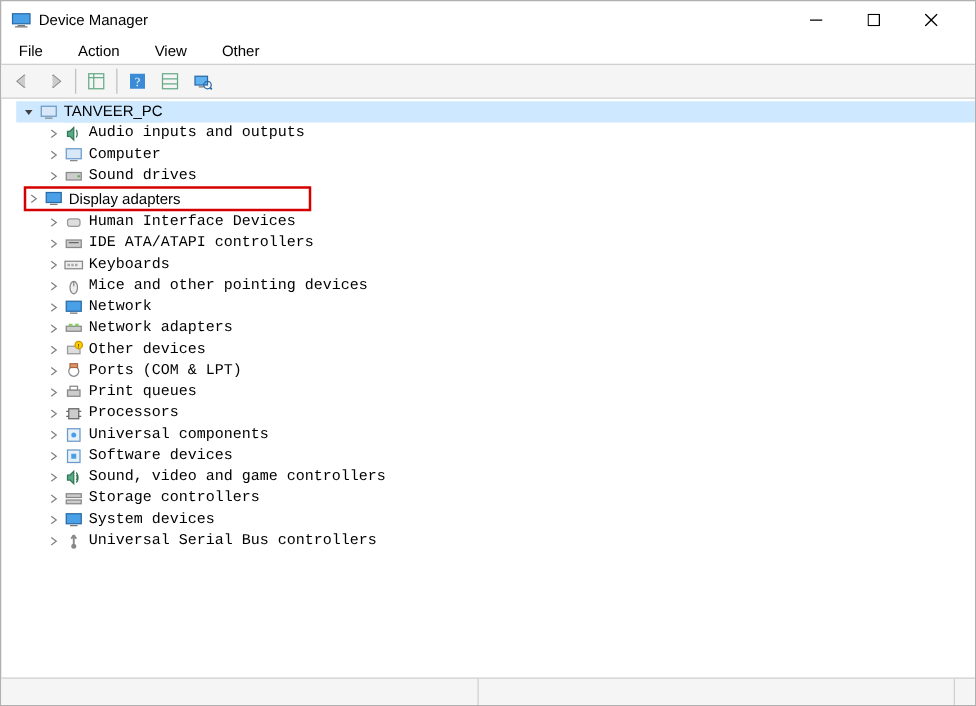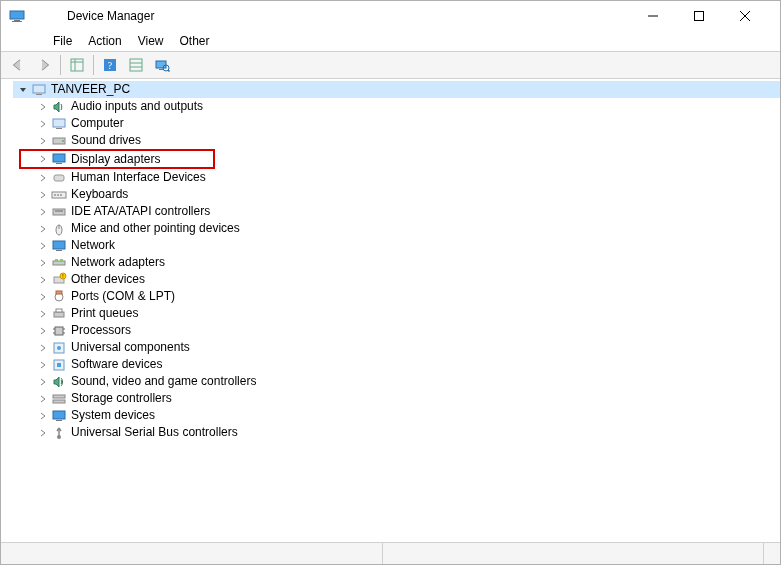--- a/index.html
+++ b/index.html
@@ -1,36 +1,36 @@
 <!DOCTYPE html>
 <html><head>
 <meta charset="utf-8">
 <style>
   * { box-sizing: border-box; }
   html, body { margin: 0; padding: 0; font-family: "Segoe UI", Tahoma, sans-serif; font-size: 12px; color: #000; background: #fff; }
   .window { width: 781px; height: 565px; border: 1px solid #b0b0b0; display: flex; flex-direction: column; background: #fff; }
-  .titlebar { display: flex; align-items: center; height: 30px; padding: 0 12px 0 8px; gap: 36px; }
+  .titlebar { display: flex; align-items: center; height: 30px; padding: 0 12px 0 8px; }
   .titlebar-icon { width: 16px; height: 16px; margin-right: 6px; }
   .titlebar-title { flex: 1; font-size: 12px; }
   .win-controls { display: flex; }
   .win-btn { width: 46px; height: 30px; display: flex; align-items: center; justify-content: center; cursor: default; }
   .win-btn svg { display: block; }
-  .menubar { display: flex; padding: 2px 6px 2px 6px; gap: 0; height: 20px; align-items: center; margin-left: 38px; }
+  .menubar { display: flex; padding: 2px 6px 2px 6px; gap: 12px; height: 20px; align-items: center; }
   .menu-item { padding: 2px 8px; cursor: default; }
   .toolbar { display: flex; align-items: center; border-top: 1px solid #d0d0d0; border-bottom: 1px solid #d0d0d0; height: 28px; padding: 0 4px; gap: 0; background: #f5f5f5; }
   .tb-btn { width: 24px; height: 24px; display: flex; align-items: center; justify-content: center; margin: 0 1px; }
   .tb-sep { width: 1px; height: 20px; background: #c0c0c0; margin: 0 3px; }
   .tree-area { flex: 1; overflow: auto; padding: 2px 0 0 0; }
   .tree-row { display: flex; align-items: center; height: 17px; line-height: 17px; white-space: nowrap; margin-left: 12px; }
   .chevron { width: 12px; height: 12px; display: inline-flex; align-items: center; justify-content: center; margin: 0 2px 0 0; }
   .node-icon { width: 16px; height: 16px; margin-right: 4px; display: inline-flex; align-items: center; justify-content: center; }
   .root-row { padding-left: 4px; background: #cde8ff; }
   .root-row .label { background: #cde8ff; }
-  .child-row { padding-left: 24px; }
-  .highlight-box { border: 2px solid #d40000; margin-left: 18px; width: 196px; padding-left: 16px; display: flex; align-items: center; height: 20px; }
+  .child-row { padding-left: 24px; font-family: Liberation Mono, monospace; }
+  .highlight-box { border: 2px solid #d40000; margin-left: 18px; width: 230px; padding-left: 0; display: flex; align-items: center; height: 20px; }
   .highlight-box .chevron { margin-left: 0; }
   .statusbar { display: flex; border-top: 1px solid #d0d0d0; height: 22px; background: #f5f5f5; }
   .status-cell { flex: 1; border-right: 1px solid #d0d0d0; }
   .status-cell:last-child { border-right: none; flex: 0 0 16px; }
 </style>
 </head>
 <body>
 
 <div class="window">
 
@@ -201,41 +201,41 @@
           <span class="label">Human Interface Devices</span>
         </div>
         <div class="tree-row child-row">
           <span class="chevron">
             <svg width="10" height="10" viewBox="0 0 10 10">
               <path d="M3 2 L7 5 L3 8" fill="none" stroke="#808080" stroke-width="1"></path>
             </svg>
           </span>
           <span class="node-icon">
             <svg width="16" height="16" viewBox="0 0 16 16">
+              <rect x="2" y="5" width="12" height="6" fill="#ccc" stroke="#888"></rect>
+              <line x1="4" y1="7" x2="12" y2="7" stroke="#666"></line>
+            </svg>
+          </span>
+          <span class="label">IDE ATA/ATAPI controllers</span>
+        </div>
+        <div class="tree-row child-row">
+          <span class="chevron">
+            <svg width="10" height="10" viewBox="0 0 10 10">
+              <path d="M3 2 L7 5 L3 8" fill="none" stroke="#808080" stroke-width="1"></path>
+            </svg>
+          </span>
+          <span class="node-icon">
+            <svg width="16" height="16" viewBox="0 0 16 16">
               <rect x="1" y="5" width="14" height="6" fill="#eee" stroke="#888"></rect>
               <rect x="3" y="7" width="2" height="2" fill="#aaa"></rect>
               <rect x="6" y="7" width="2" height="2" fill="#aaa"></rect>
               <rect x="9" y="7" width="2" height="2" fill="#aaa"></rect>
             </svg>
           </span>
           <span class="label">Keyboards</span>
-        </div>
-        <div class="tree-row child-row">
-          <span class="chevron">
-            <svg width="10" height="10" viewBox="0 0 10 10">
-              <path d="M3 2 L7 5 L3 8" fill="none" stroke="#808080" stroke-width="1"></path>
-            </svg>
-          </span>
-          <span class="node-icon">
-            <svg width="16" height="16" viewBox="0 0 16 16">
-              <rect x="2" y="5" width="12" height="6" fill="#ccc" stroke="#888"></rect>
-              <line x1="4" y1="7" x2="12" y2="7" stroke="#666"></line>
-            </svg>
-          </span>
-          <span class="label">IDE ATA/ATAPI controllers</span>
         </div>
         <div class="tree-row child-row">
           <span class="chevron">
             <svg width="10" height="10" viewBox="0 0 10 10">
               <path d="M3 2 L7 5 L3 8" fill="none" stroke="#808080" stroke-width="1"></path>
             </svg>
           </span>
           <span class="node-icon">
             <svg width="16" height="16" viewBox="0 0 16 16">
               <ellipse cx="8" cy="9" rx="3" ry="5" fill="#eee" stroke="#888"></ellipse>

